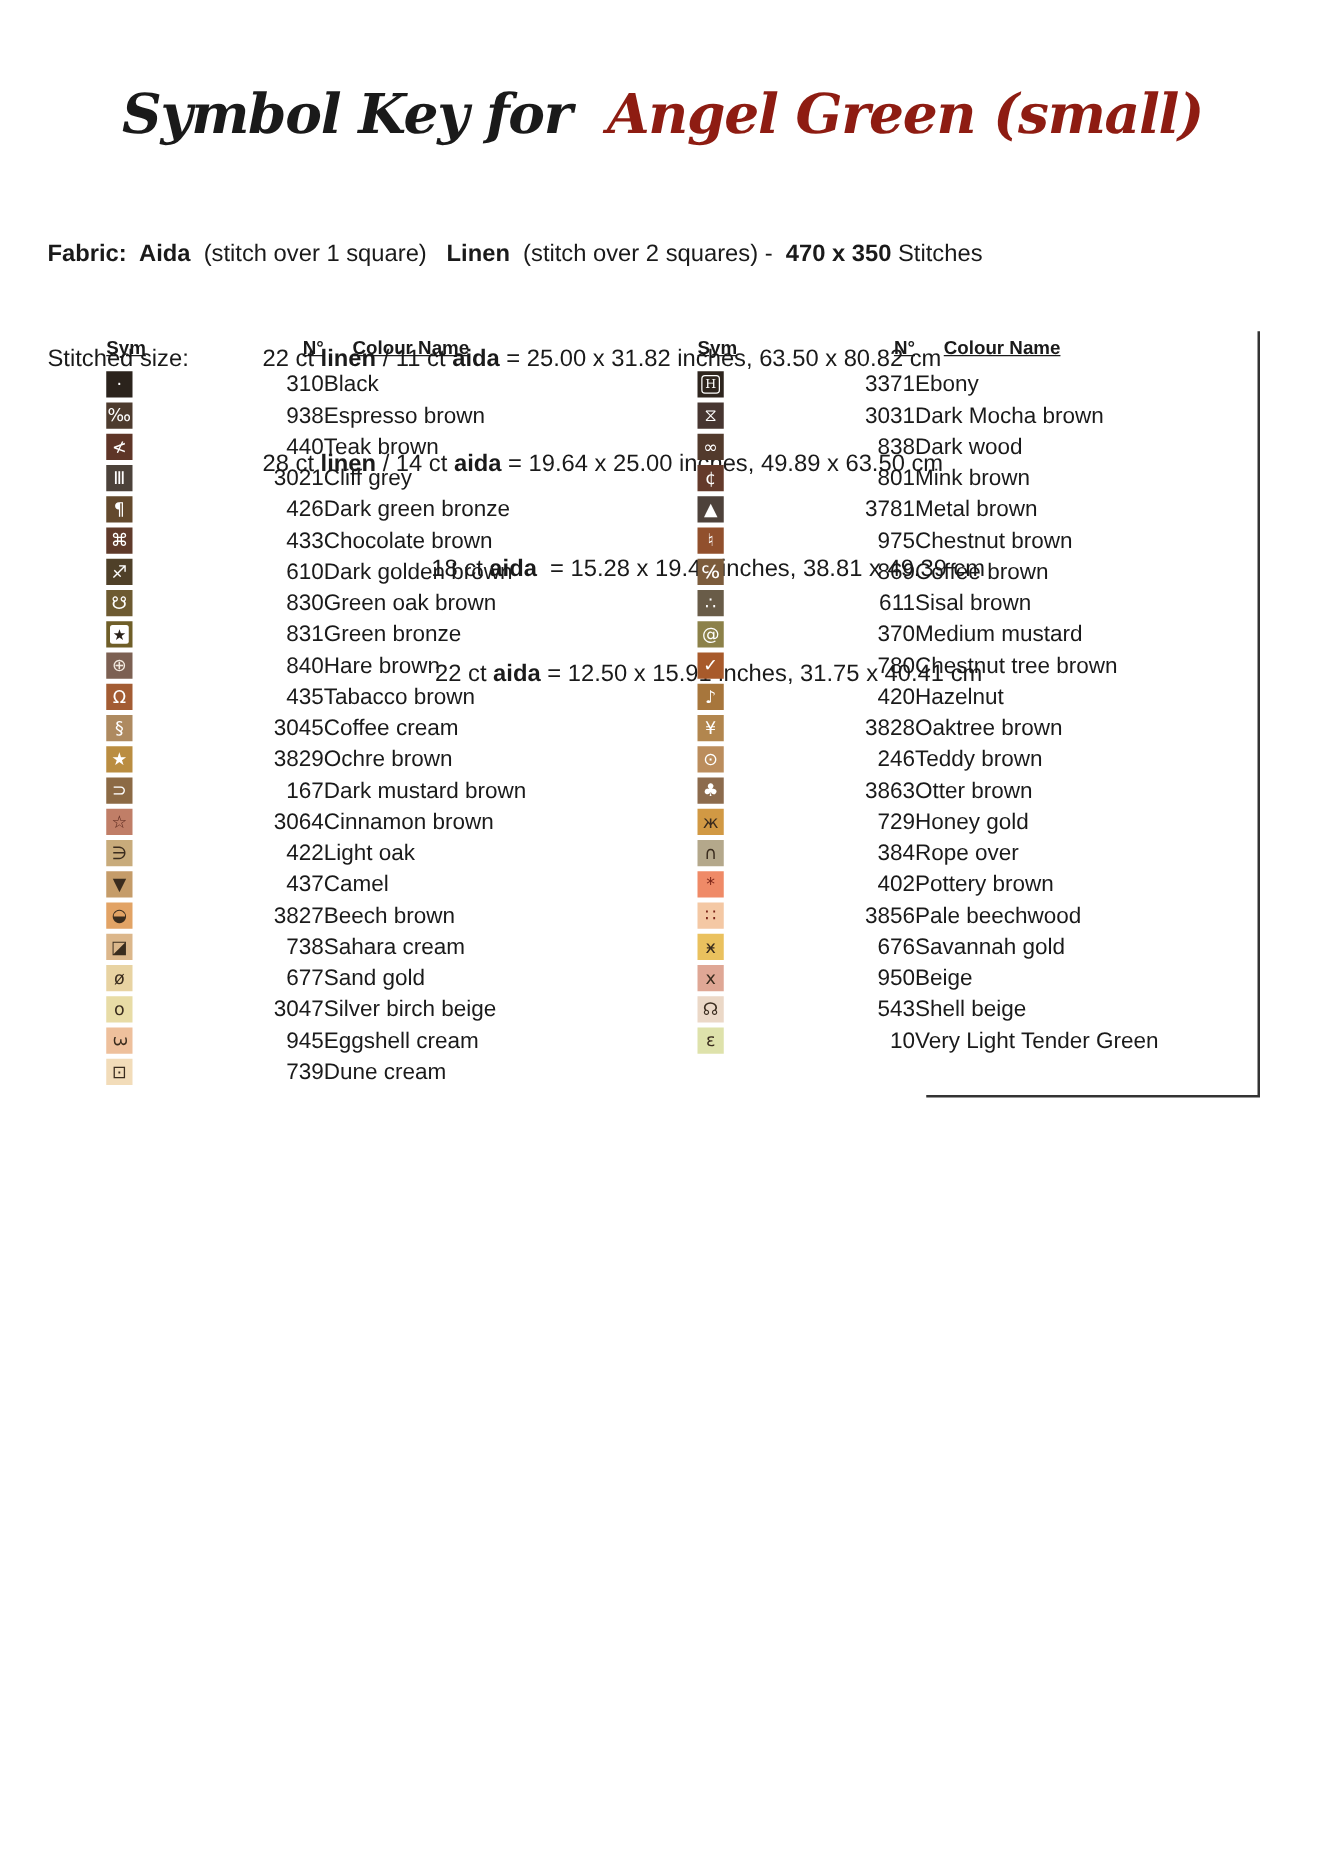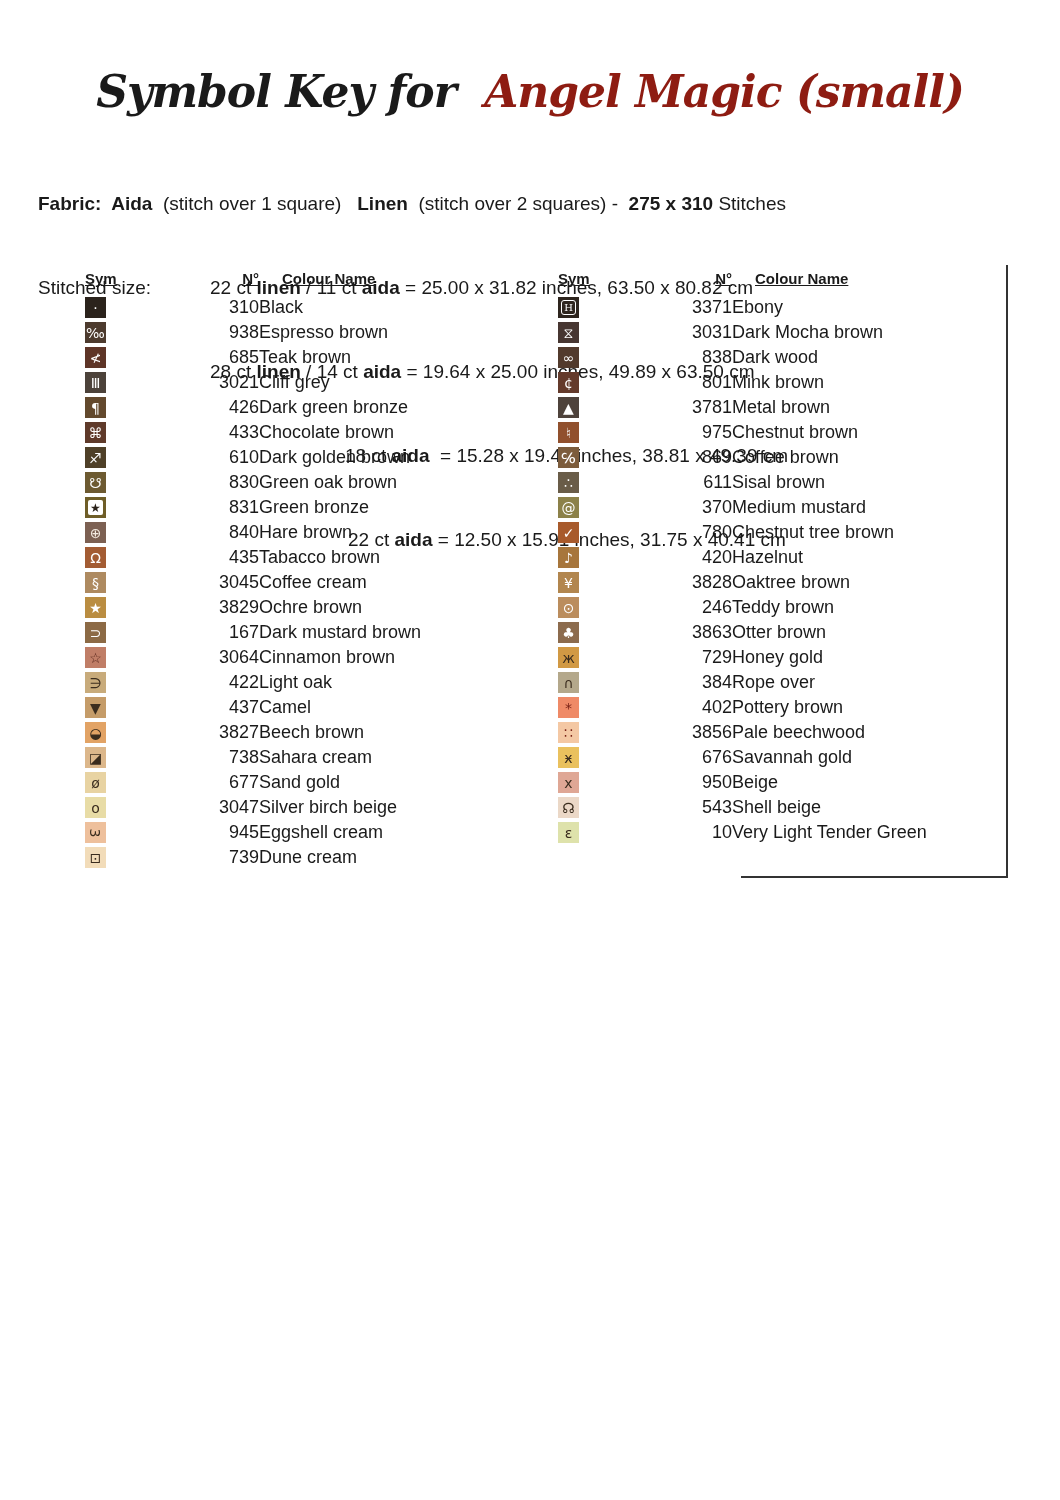--- a/index.html
+++ b/index.html
@@ -41,25 +41,25 @@
   #frame-right{position:absolute;left:1006px;top:265px;width:2px;height:612px;background:#333;}
   #frame-bottom{position:absolute;left:741px;top:876px;width:267px;height:2px;background:#333;}
 </style>
 </head>
 <body>
 
 <div id="page">
 
   <div id="title">
     <span class="prefix" style="color: rgb(26, 26, 26);">Symbol Key for</span>
-    <span class="subject" style="color: rgb(142, 28, 18);">Angel Magic (small)</span>
+    <span class="subject" style="color: rgb(142, 28, 18);">Angel Green (small)</span>
   </div>
 
   <div id="info">
-    <div class="info-line"><span class="b">Fabric:  </span><span class="b">Aida</span><span>  (stitch over 1 square)   </span><span class="b">Linen</span><span>  (stitch over 2 squares) -  </span><span class="b">275 x 310</span><span> Stitches</span></div>
+    <div class="info-line"><span class="b">Fabric:  </span><span class="b">Aida</span><span>  (stitch over 1 square)   </span><span class="b">Linen</span><span>  (stitch over 2 squares) -  </span><span class="b">470 x 350</span><span> Stitches</span></div>
     <div class="info-line"><span id="stitch-label">Stitched size:</span><span><span>22 ct </span><span class="b">linen</span><span> / 11 ct </span><span class="b">aida</span><span> = 25.00 x 31.82 inches, 63.50 x 80.82 cm</span></span></div>
     <div class="info-line ind1"><span>28 ct </span><span class="b">linen</span><span> / 14 ct </span><span class="b">aida</span><span> = 19.64 x 25.00 inches, 49.89 x 63.50 cm</span></div>
     <div class="info-line ind2"><span>18 ct </span><span class="b">aida</span><span>  = 15.28 x 19.44 inches, 38.81 x 49.39 cm</span></div>
     <div class="info-line ind3"><span>22 ct </span><span class="b">aida</span><span> = 12.50 x 15.91 inches, 31.75 x 40.41 cm</span></div>
   </div>
 
   <div id="col-left" class="keycol">
     <div class="khead">
       <span class="h h-sym">Sym</span>
       <span class="h h-no">N°</span>
@@ -77,21 +77,21 @@
     <span class="sym" style="background: rgb(77, 59, 46);">
             <span class="g" style="color: rgb(255, 255, 255);">‰</span>
           </span>
     <span class="no">938</span>
     <span class="cname">Espresso brown</span>
   </div>
         <div class="row">
     <span class="sym" style="background: rgb(94, 53, 39);">
             <span class="g" style="color: rgb(255, 255, 255);">≮</span>
           </span>
-    <span class="no">685</span>
+    <span class="no">440</span>
     <span class="cname">Teak brown</span>
   </div>
         <div class="row">
     <span class="sym" style="background: rgb(76, 66, 58);">
             <span class="g" style="color: rgb(255, 255, 255);">Ⅲ</span>
           </span>
     <span class="no">3021</span>
     <span class="cname">Cliff grey</span>
   </div>
         <div class="row">

